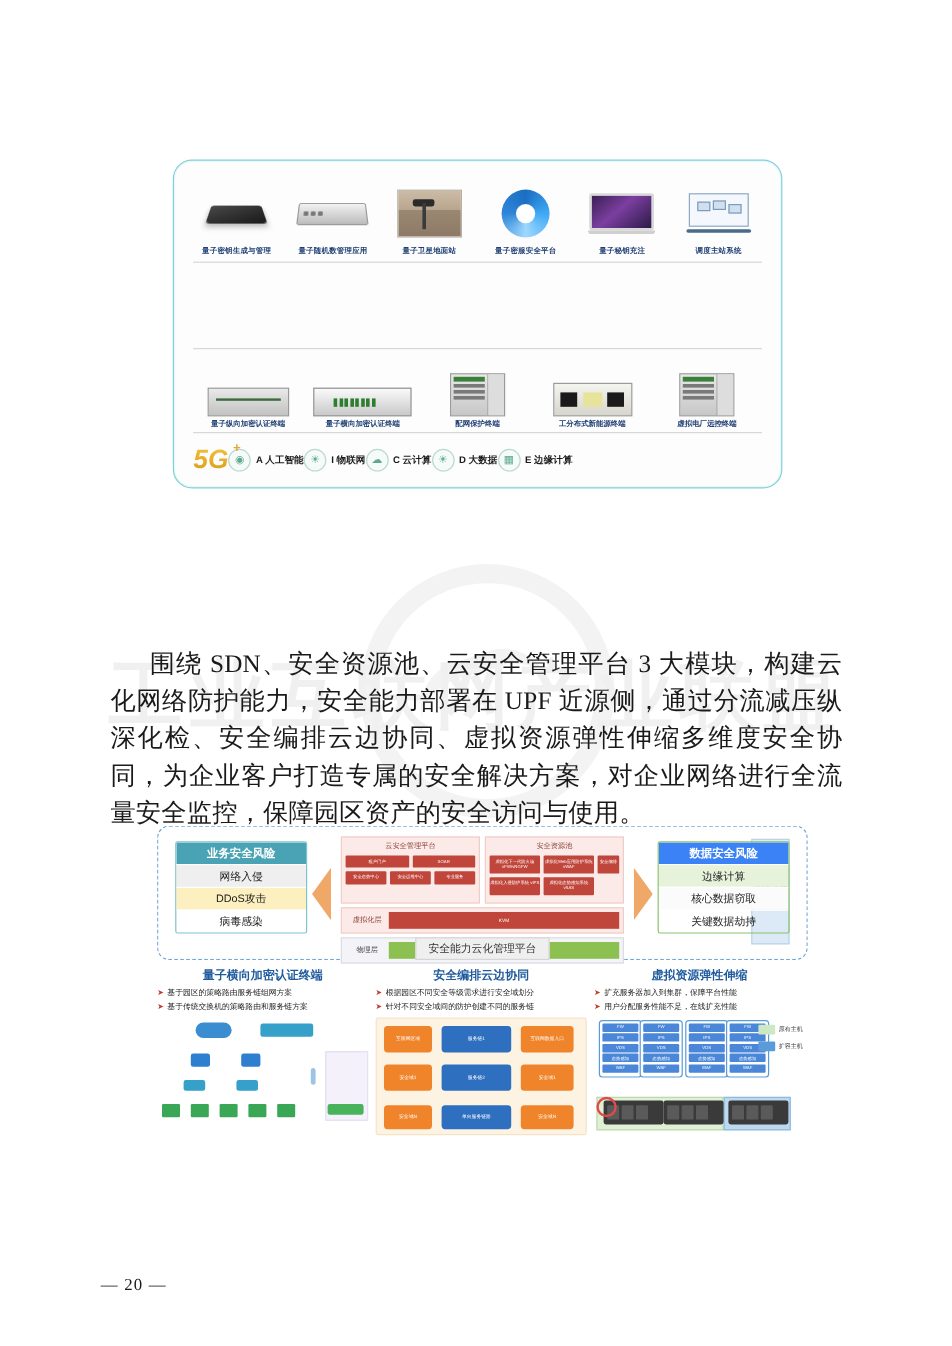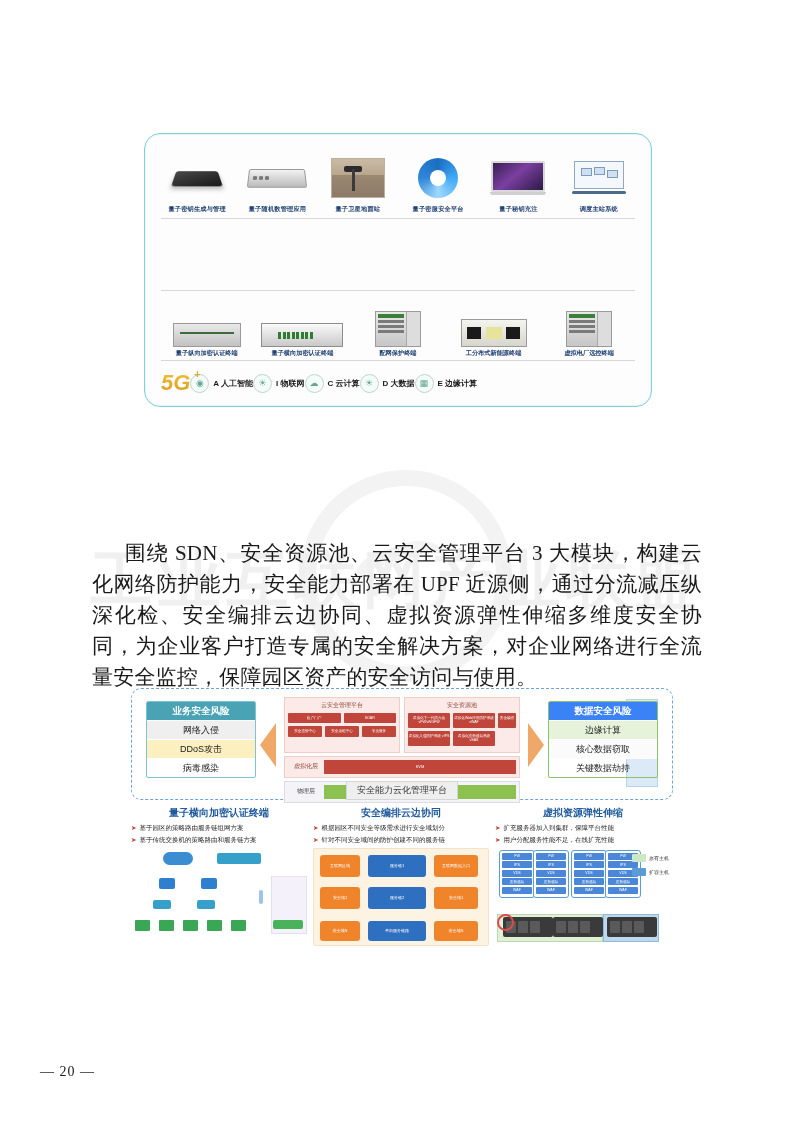--- a/index.html
+++ b/index.html
@@ -221,21 +221,21 @@
   .stack b{display:block;background:#4a87d8;color:#fff;font-size:3.6px;font-weight:normal;
     text-align:center;padding:1.5px 0;margin-bottom:1.5px;border-radius:1px;}
   .server-box{position:absolute;height:20px;background:#3a3a3a;border-radius:2px;
     display:flex;align-items:center;gap:2px;padding:0 3px;}
   .server-box i{display:block;width:10px;height:12px;background:#5a5a5a;border-radius:1px;}
   .legend{position:absolute;right:2px;top:6px;font-size:5px;color:#333;}
   .legend div{display:flex;align-items:center;gap:3px;margin-bottom:6px;}
   .legend b{width:14px;height:8px;display:block;border-radius:1px;font-weight:normal;}
 
   .pageno{
-    position:absolute;left:0;right:0;bottom:42px;text-align:left;padding-left:40px;
+    position:absolute;left:0;right:0;bottom:42px;text-align:left;padding-left:84px;
     font-size:14px;letter-spacing:1px;
   }
 </style>
 </head>
 <body>
 
 <div class="page">
 
   <div class="wm-circle"></div>
   <div class="watermark">工业互联网产业联盟</div>

